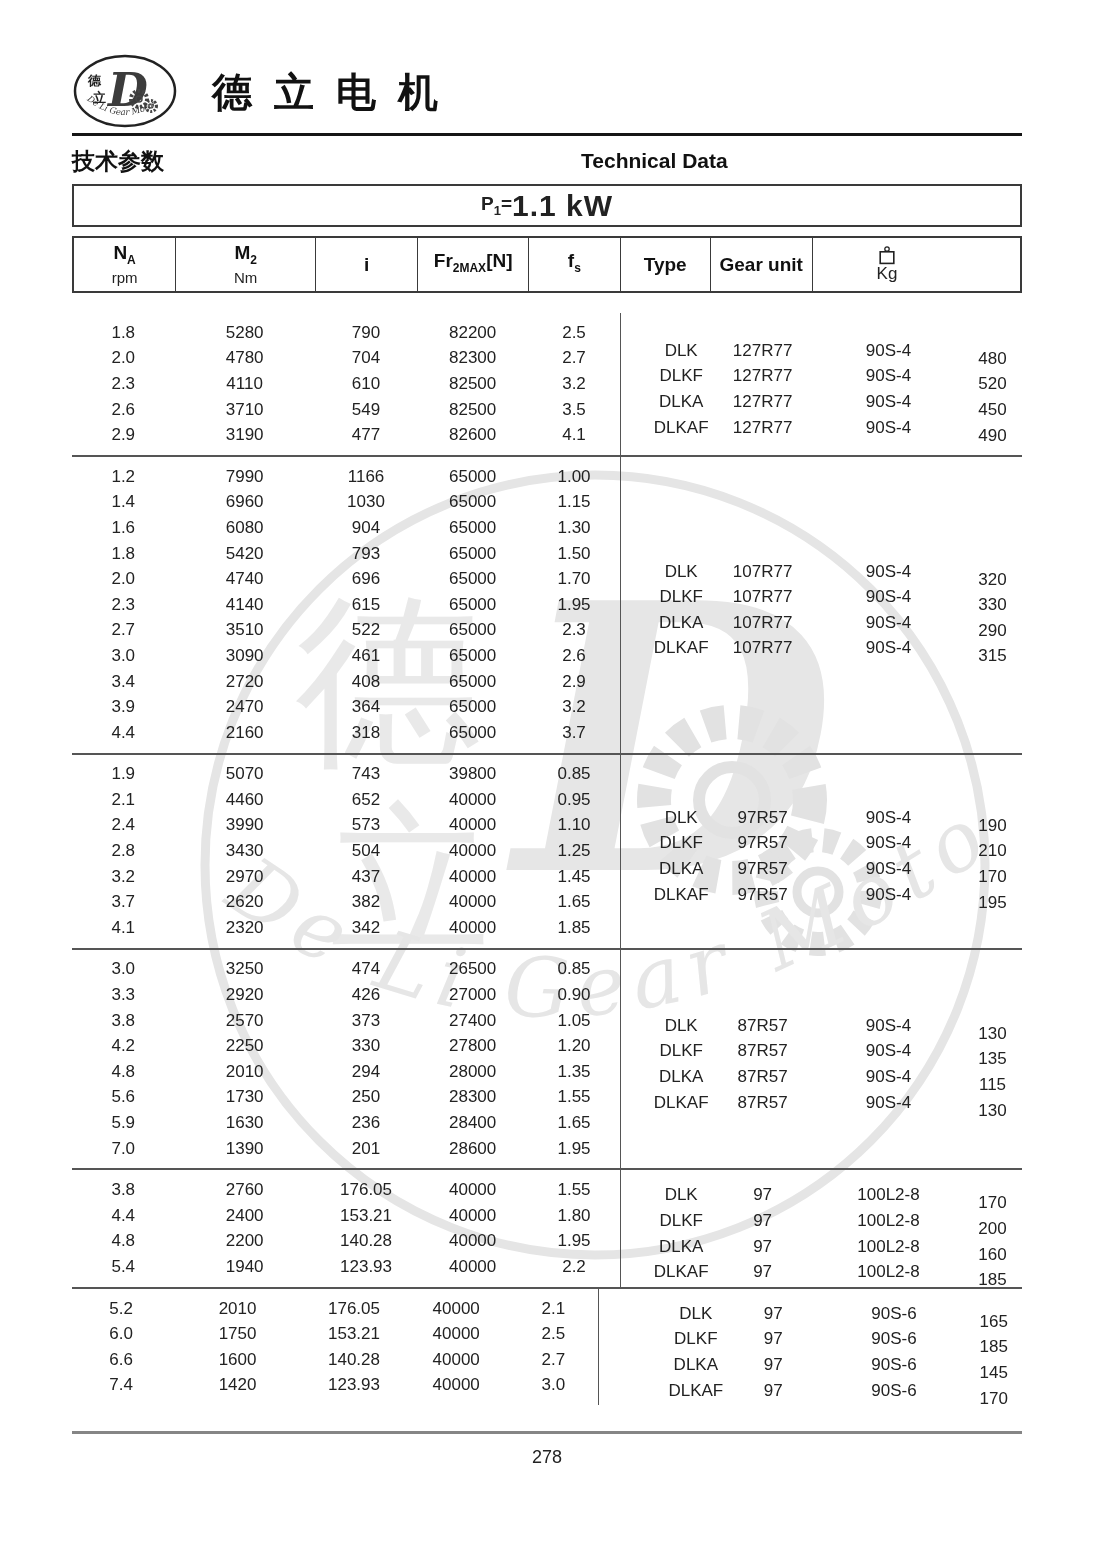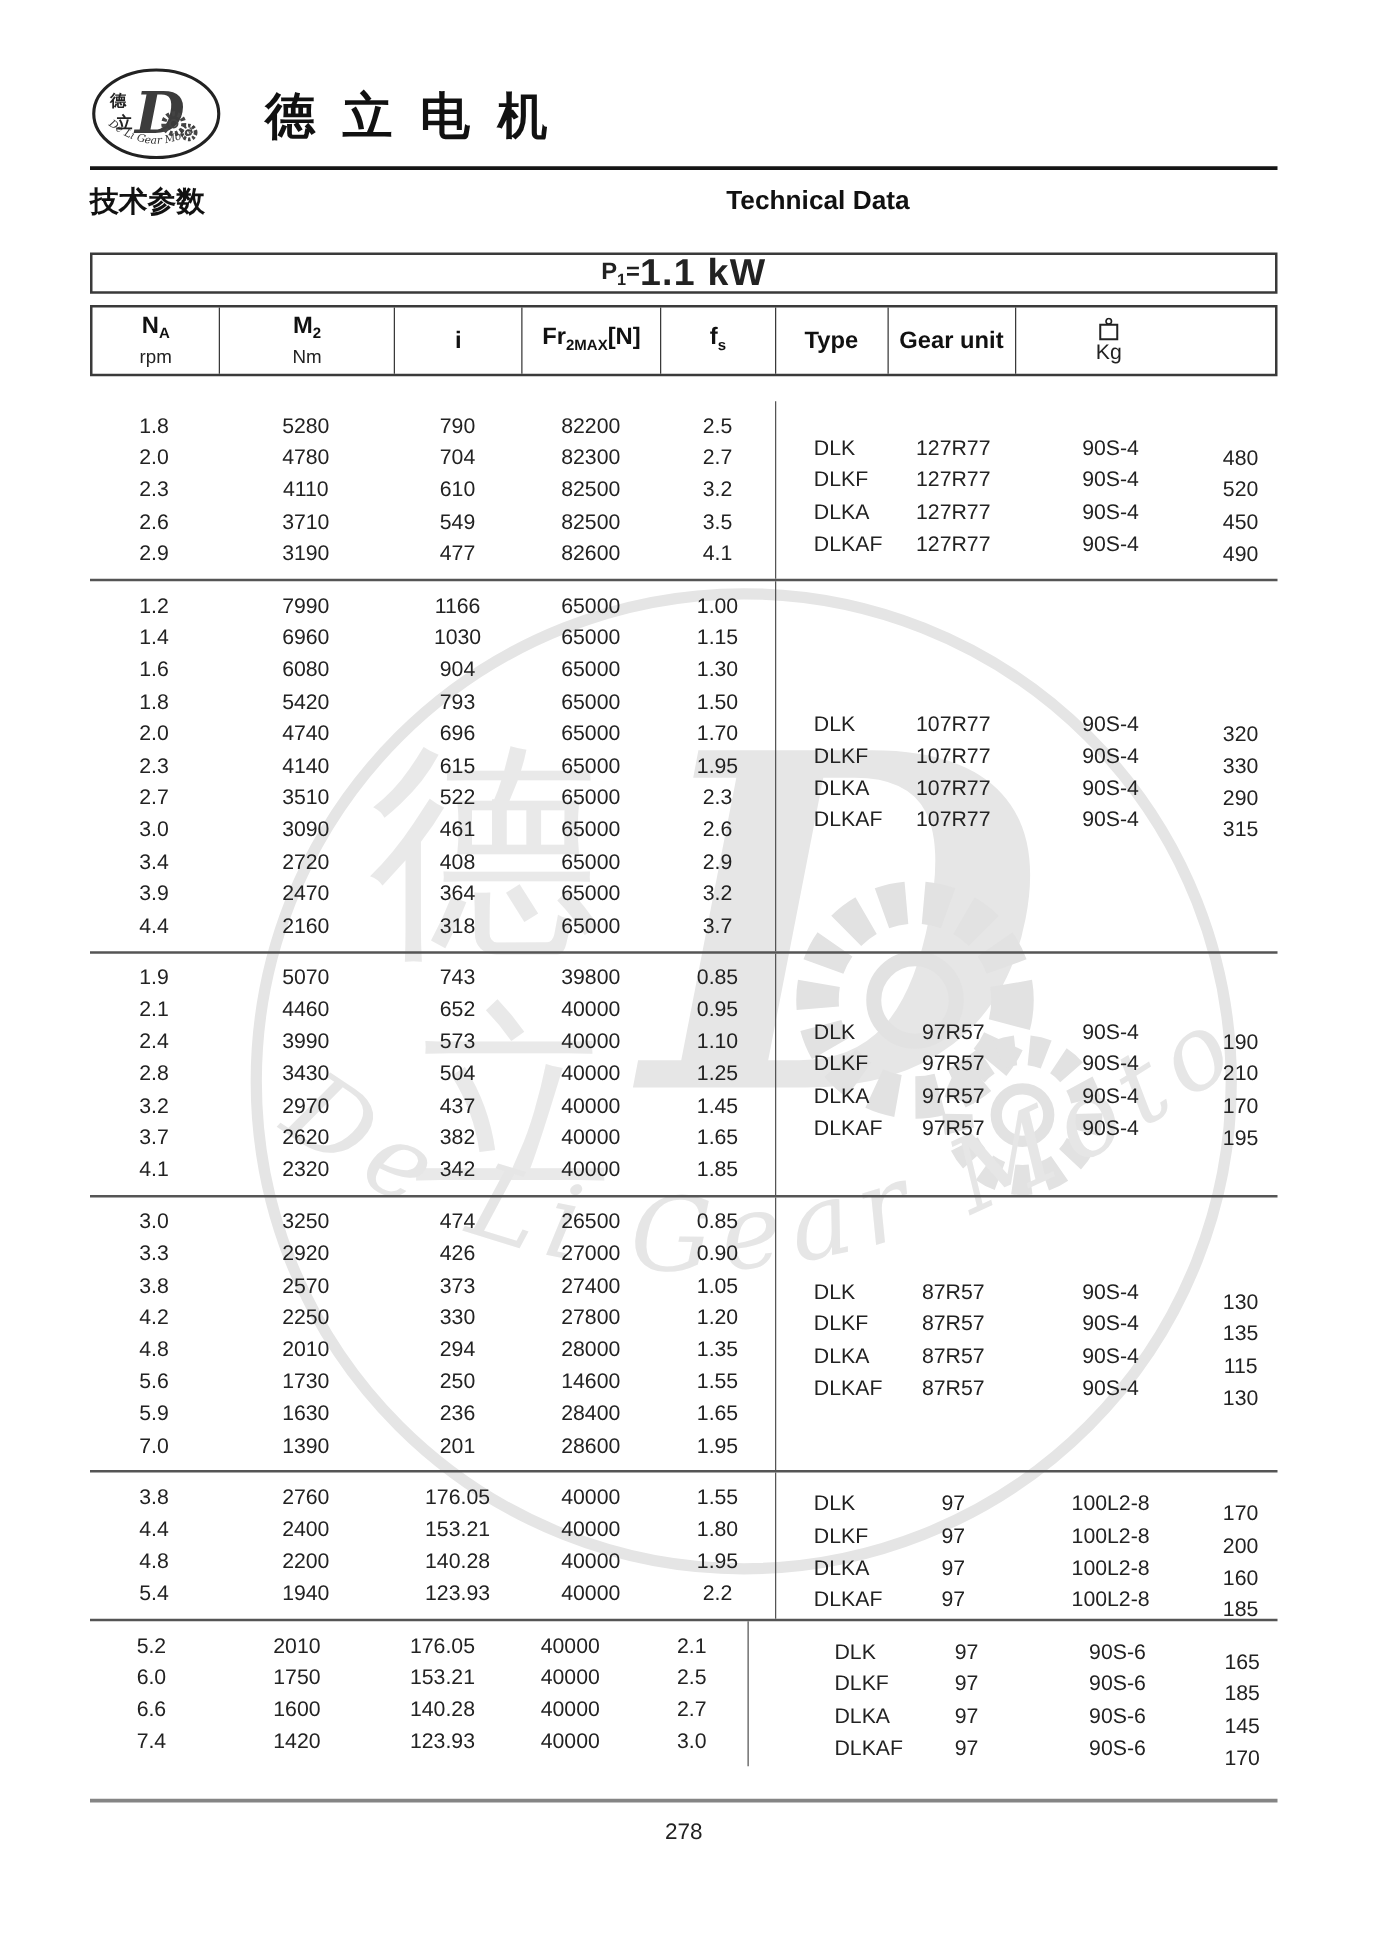--- a/index.html
+++ b/index.html
@@ -14,21 +14,21 @@
 
   
   .brand-row { margin-top: 52px; height: 80px; display: flex; align-items: center; }
   .brand-name { margin-left: 34px; font-family: "DejaVu Serif", serif; font-size: 40px; font-weight: bold; letter-spacing: 22px; color: #111; }
   .top-rule { height: 3px; background: #151515; margin-top: 1px; }
 
   .section-row { position: relative; height: 42px; margin-top: 4px; }
   .cn-title { font-size: 23px; font-weight: bold; line-height: 42px; color: #111; }
   .en-title { position: absolute; left: 509px; top: 0; font-size: 21px; font-weight: bold; line-height: 42px; color: #111; }
 
-  .power-box { margin-top: 20px; height: 33px; border: 2px solid #3a3a3a; display: flex; align-items: center; justify-content: center; }
+  .power-box { margin-top: 2px; height: 43px; border: 2px solid #3a3a3a; display: flex; align-items: center; justify-content: center; }
   .p-small { font-size: 19px; font-weight: bold; }
   .p-small sub { font-size: 13px; font-weight: bold; }
   .p-big { font-size: 30px; font-weight: bold; letter-spacing: 1px; }
 
   
   .thead { margin-top: 9px; border: 2px solid #3a3a3a; height: 57px;
            display: grid; grid-template-columns: 10.8% 14.8% 10.8% 11.7% 9.7% 9.5% 10.8% 15.7% 6.2%; }
   .th { border-right: 1.5px solid #3a3a3a; display: flex; flex-direction: column; align-items: center; justify-content: center; }
   .th:last-child { border-right: none; }
   .th .lbl { font-weight: bold; font-size: 19px; color: #111; line-height: 20px; }
@@ -38,21 +38,21 @@
 
   
   #blocks { margin-top: 20px; }
   .block { display: flex; border-bottom: 2px solid #555; }
   .block.last { border-bottom: none; gap: 39px; }
   .bleft { width: 57.8%; border-right: 1.5px solid #555; padding: 7px 0; }
   .bright { width: 42.2%; display: flex; flex-direction: column; justify-content: center; }
   .lrow { display: grid; grid-template-columns: 18.7% 25.6% 18.7% 20.2% 16.8%; height: 25.6px; align-items: center; }
   .lrow .c { text-align: center; font-size: 17px; }
   .rrow { display: grid; grid-template-columns: 22.5% 25.6% 37.2% 14.7%; height: 25.6px; align-items: center; font-size: 17px; }
-  .rrow .type { text-align: left; padding-left: 30px; }
+  .rrow .type { text-align: center; padding-left: 30px; }
   .rrow .gear { text-align: center; }
   .rrow .motor { text-align: center; }
   .rrow .kg { text-align: center; margin-top: 16px; }
 
   .spacer-after { height: 26px; }
   .footer-rule { height: 3px; background: #858585; }
   .page-num { text-align: center; font-size: 18px; margin-top: 13px; color: #222; }
 </style>
 </head>
 <body>
@@ -429,21 +429,21 @@
               <div class="c">4.8</div>
               <div class="c">2010</div>
               <div class="c">294</div>
               <div class="c">28000</div>
               <div class="c">1.35</div>
             </div>
             <div class="lrow">
               <div class="c">5.6</div>
               <div class="c">1730</div>
               <div class="c">250</div>
-              <div class="c">14600</div>
+              <div class="c">28300</div>
               <div class="c">1.55</div>
             </div>
             <div class="lrow">
               <div class="c">5.9</div>
               <div class="c">1630</div>
               <div class="c">236</div>
               <div class="c">28400</div>
               <div class="c">1.65</div>
             </div>
             <div class="lrow">

